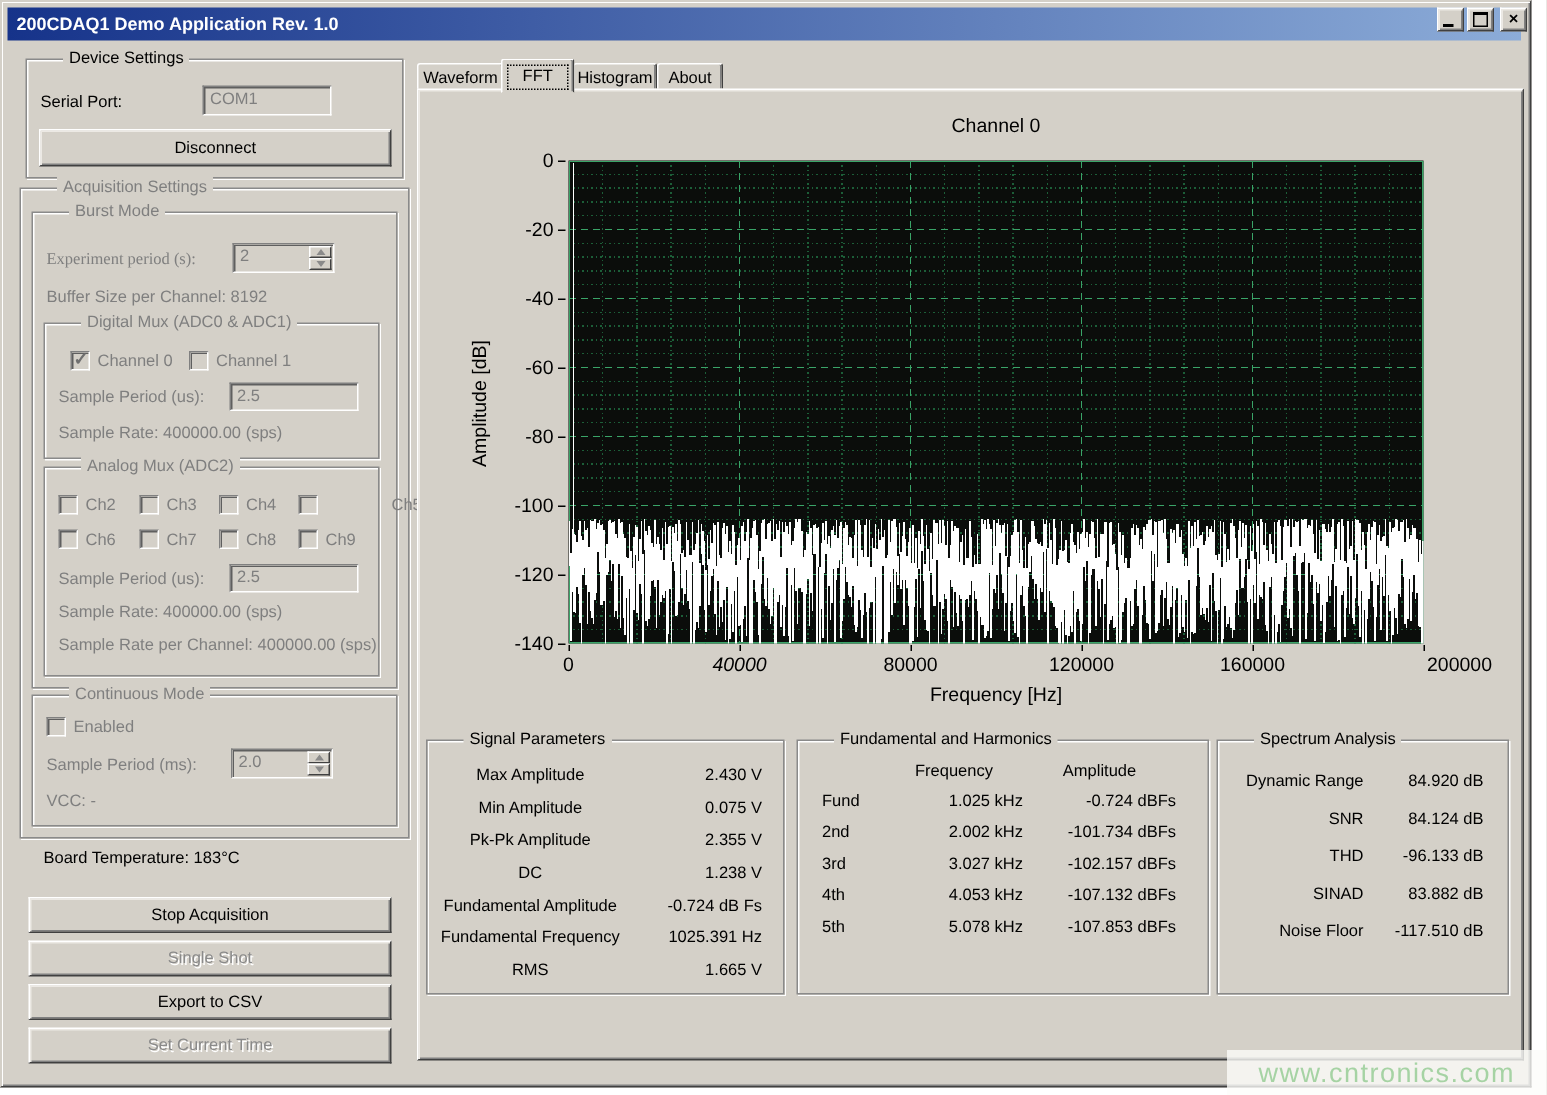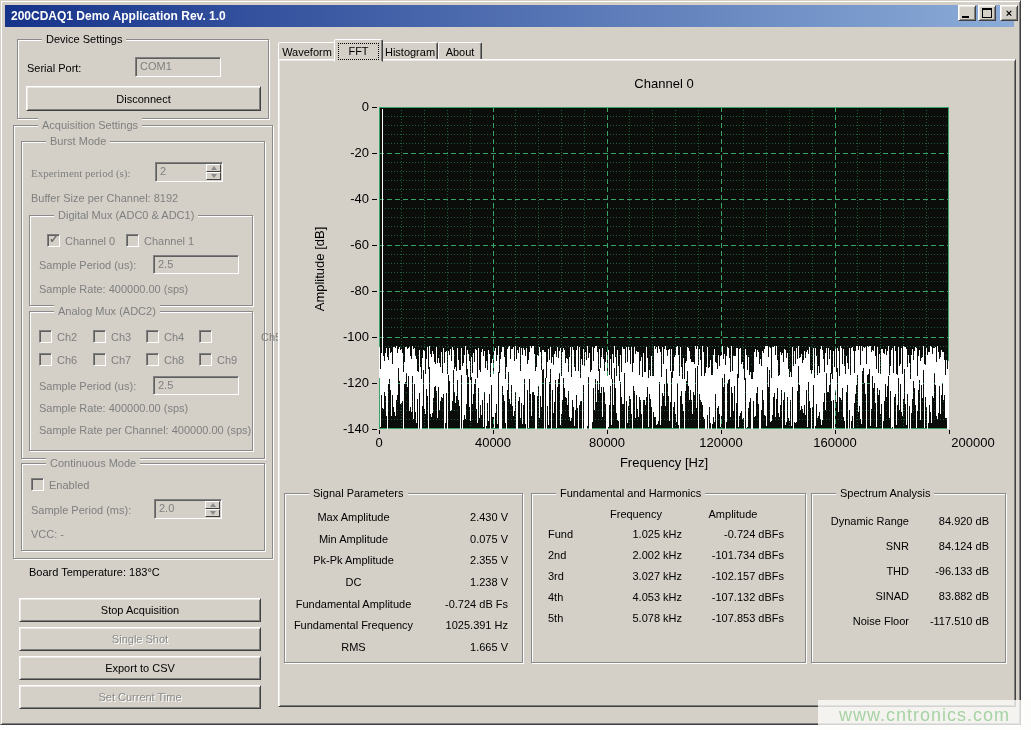--- a/index.html
+++ b/index.html
@@ -400,21 +400,21 @@
     <div class="ytick" style="left: 330px; top: 282px;">-80</div>
     <div class="ytm" style="top: 290px;"></div>
     <div class="ytick" style="left: 330px; top: 328px;">-100</div>
     <div class="ytm" style="top: 336px;"></div>
     <div class="ytick" style="left: 330px; top: 374px;">-120</div>
     <div class="ytm" style="top: 382px;"></div>
     <div class="ytick" style="left: 330px; top: 420px;">-140</div>
     <div class="ytm" style="top: 428px;"></div>
     <div class="xtick" style="left: 338px; top: 434px;">0</div>
     <div class="xtm" style="left: 378px;"></div>
-    <div class="xtick" style="left: 452px; top: 434px;">40000</div>
+    <div class="xtick" style="left: 452px; top: 434px; font-style: italic;">40000</div>
     <div class="xtm" style="left: 492px;"></div>
     <div class="xtick" style="left: 566px; top: 434px;">80000</div>
     <div class="xtm" style="left: 606px;"></div>
     <div class="xtick" style="left: 680px; top: 434px;">120000</div>
     <div class="xtm" style="left: 720px;"></div>
     <div class="xtick" style="left: 794px; top: 434px;">160000</div>
     <div class="xtm" style="left: 834px;"></div>
     <div class="xtick" style="left: 932px; top: 434px;">200000</div>
     <div class="xtm" style="left: 948px;"></div>
   </div>

